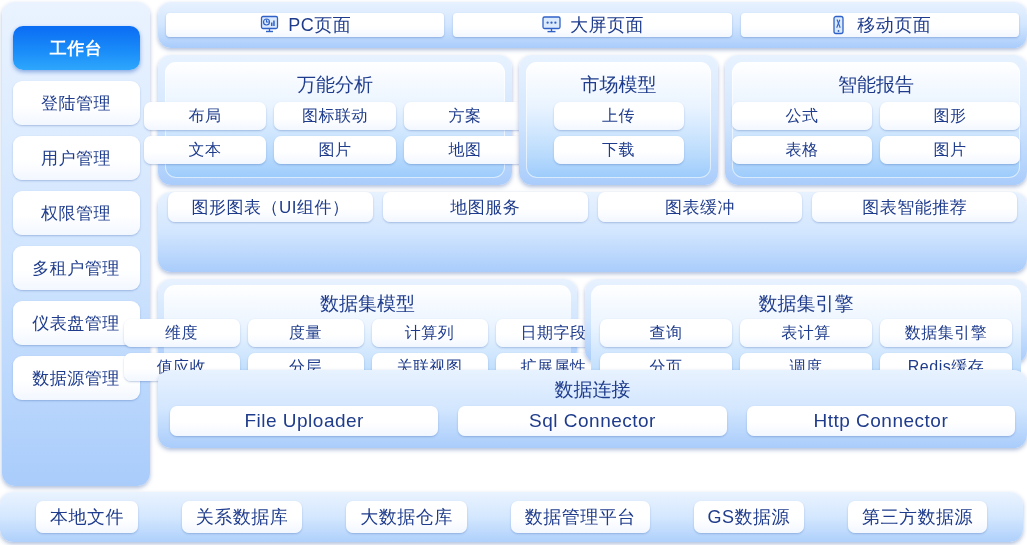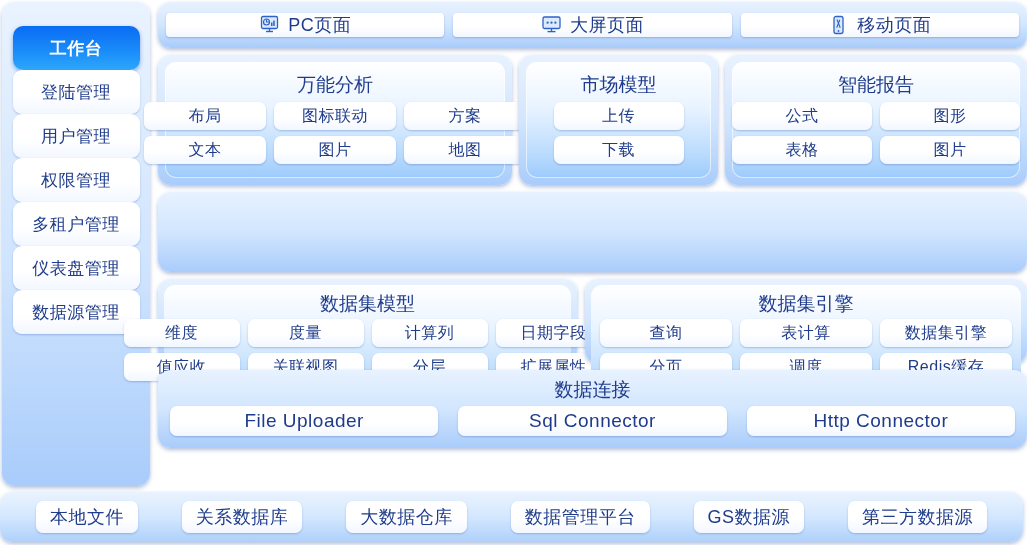--- a/index.html
+++ b/index.html
@@ -30,20 +30,21 @@
   
   .sidebar{
     width:165px;height:484px;
     margin:2px 0 0 2px;
     background:linear-gradient(180deg,#eaf3ff 0%,#cfe4fe 55%,#a9ccfb 100%);
     border-radius:13px;
     box-shadow:0 2px 4px rgba(30,70,150,.35);
     display:flex;flex-direction:column;align-items:center;
     padding-top:24px;
     box-sizing:border-box;
+    gap:11px;
   }
   .side-item{
     width:127px;height:44px;font-size:17px;
   }
   .side-item.active{
     background:linear-gradient(180deg,#0a6cf3 0%,#1b8ef9 60%,#2ea7fc 100%);
     color:#ffffff;font-weight:bold;
     box-shadow:0 2px 4px rgba(20,80,190,.45);
     border-radius:10px;
   }
@@ -269,20 +270,34 @@
                   <span>图片</span>
                 </div>
             </div>
           </div>
         </div>
       </div>
 
     </div>
 
     <div class="band viz">
+      <div class="viz-row">
+        <div class="pill chip">
+            <span>图形图表（UI组件）</span>
+          </div>
+        <div class="pill chip">
+            <span>地图服务</span>
+          </div>
+        <div class="pill chip">
+            <span>图表缓冲</span>
+          </div>
+        <div class="pill chip">
+            <span>图表智能推荐</span>
+          </div>
+      </div>
     </div>
 
     <div class="datasets">
 
       <div class="band" style="width:419px">
         <div class="ds-card">
           <div class="card-title">数据集模型</div>
           <div class="card-rows">
             <div class="card-row">
               <div class="pill chip" style="width:88px">
@@ -296,24 +311,24 @@
                 </div>
               <div class="pill chip" style="width:88px">
                   <span>日期字段</span>
                 </div>
             </div>
             <div class="card-row">
               <div class="pill chip" style="width:88px">
                   <span>值应收</span>
                 </div>
               <div class="pill chip" style="width:88px">
+                  <span>分层</span>
+                </div>
+              <div class="pill chip" style="width:88px">
                   <span>关联视图</span>
-                </div>
-              <div class="pill chip" style="width:88px">
-                  <span>分层</span>
                 </div>
               <div class="pill chip" style="width:88px">
                   <span>扩展属性</span>
                 </div>
             </div>
           </div>
         </div>
       </div>
 
       <div class="band" style="flex:1">

